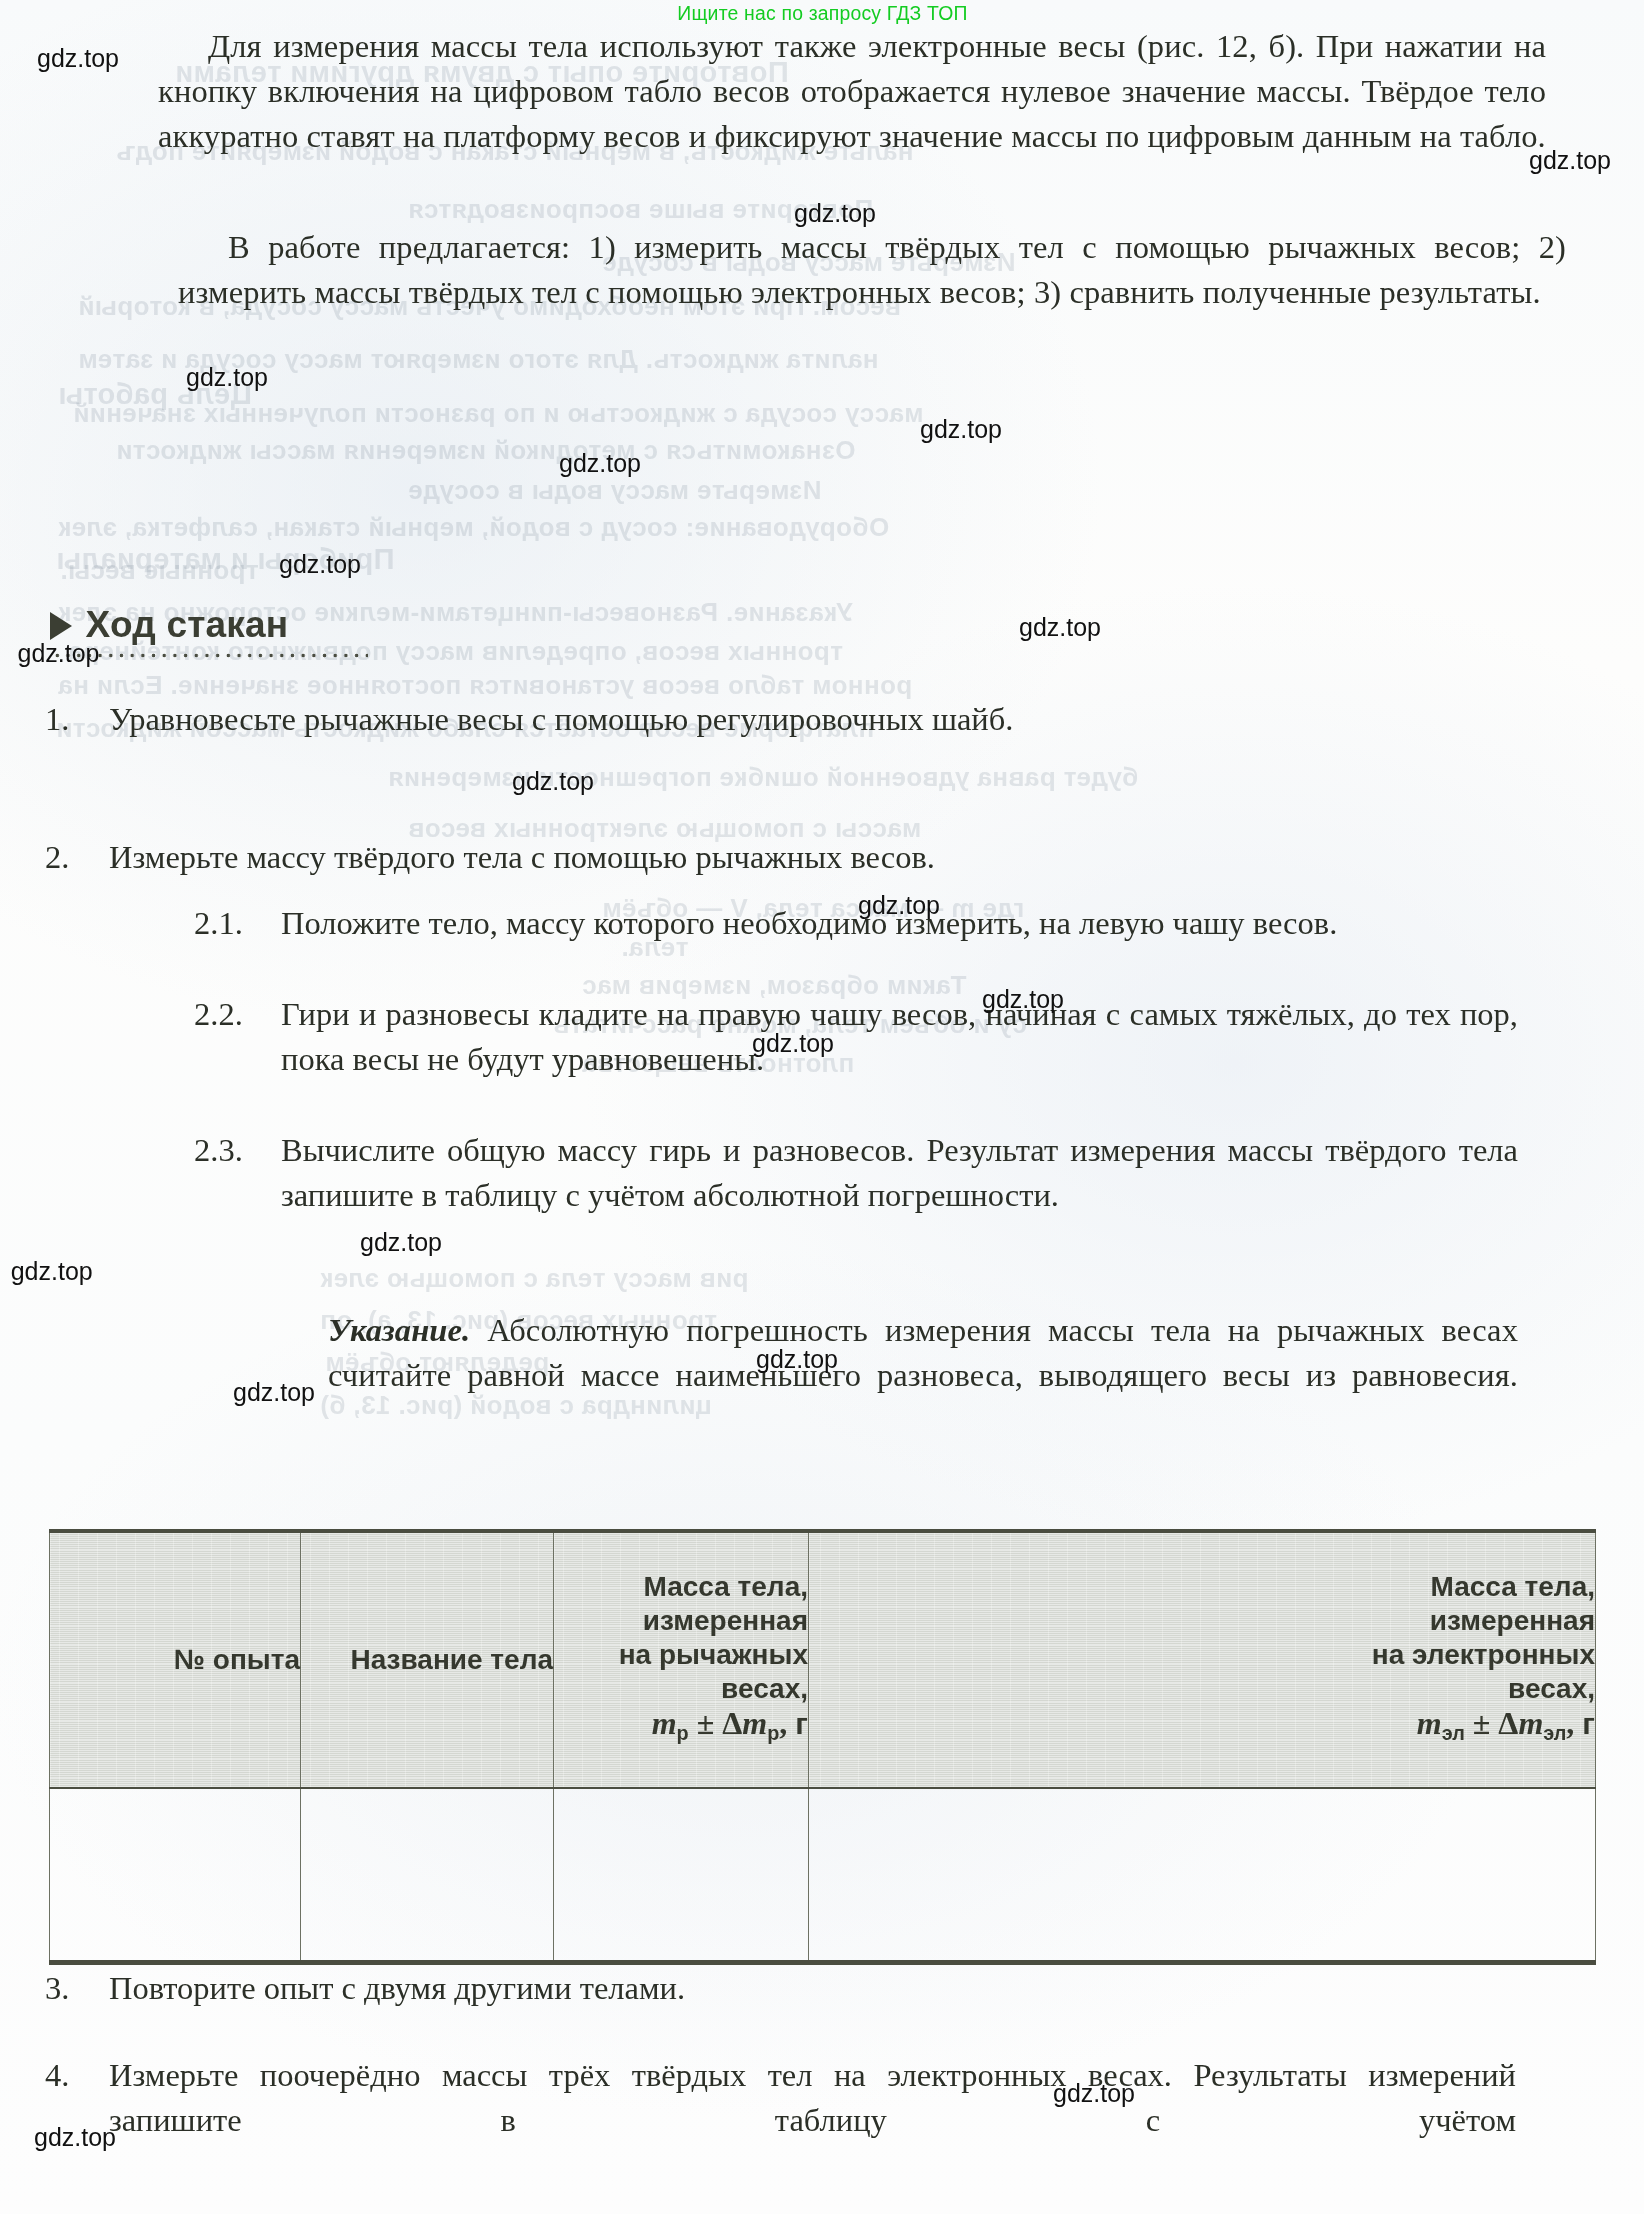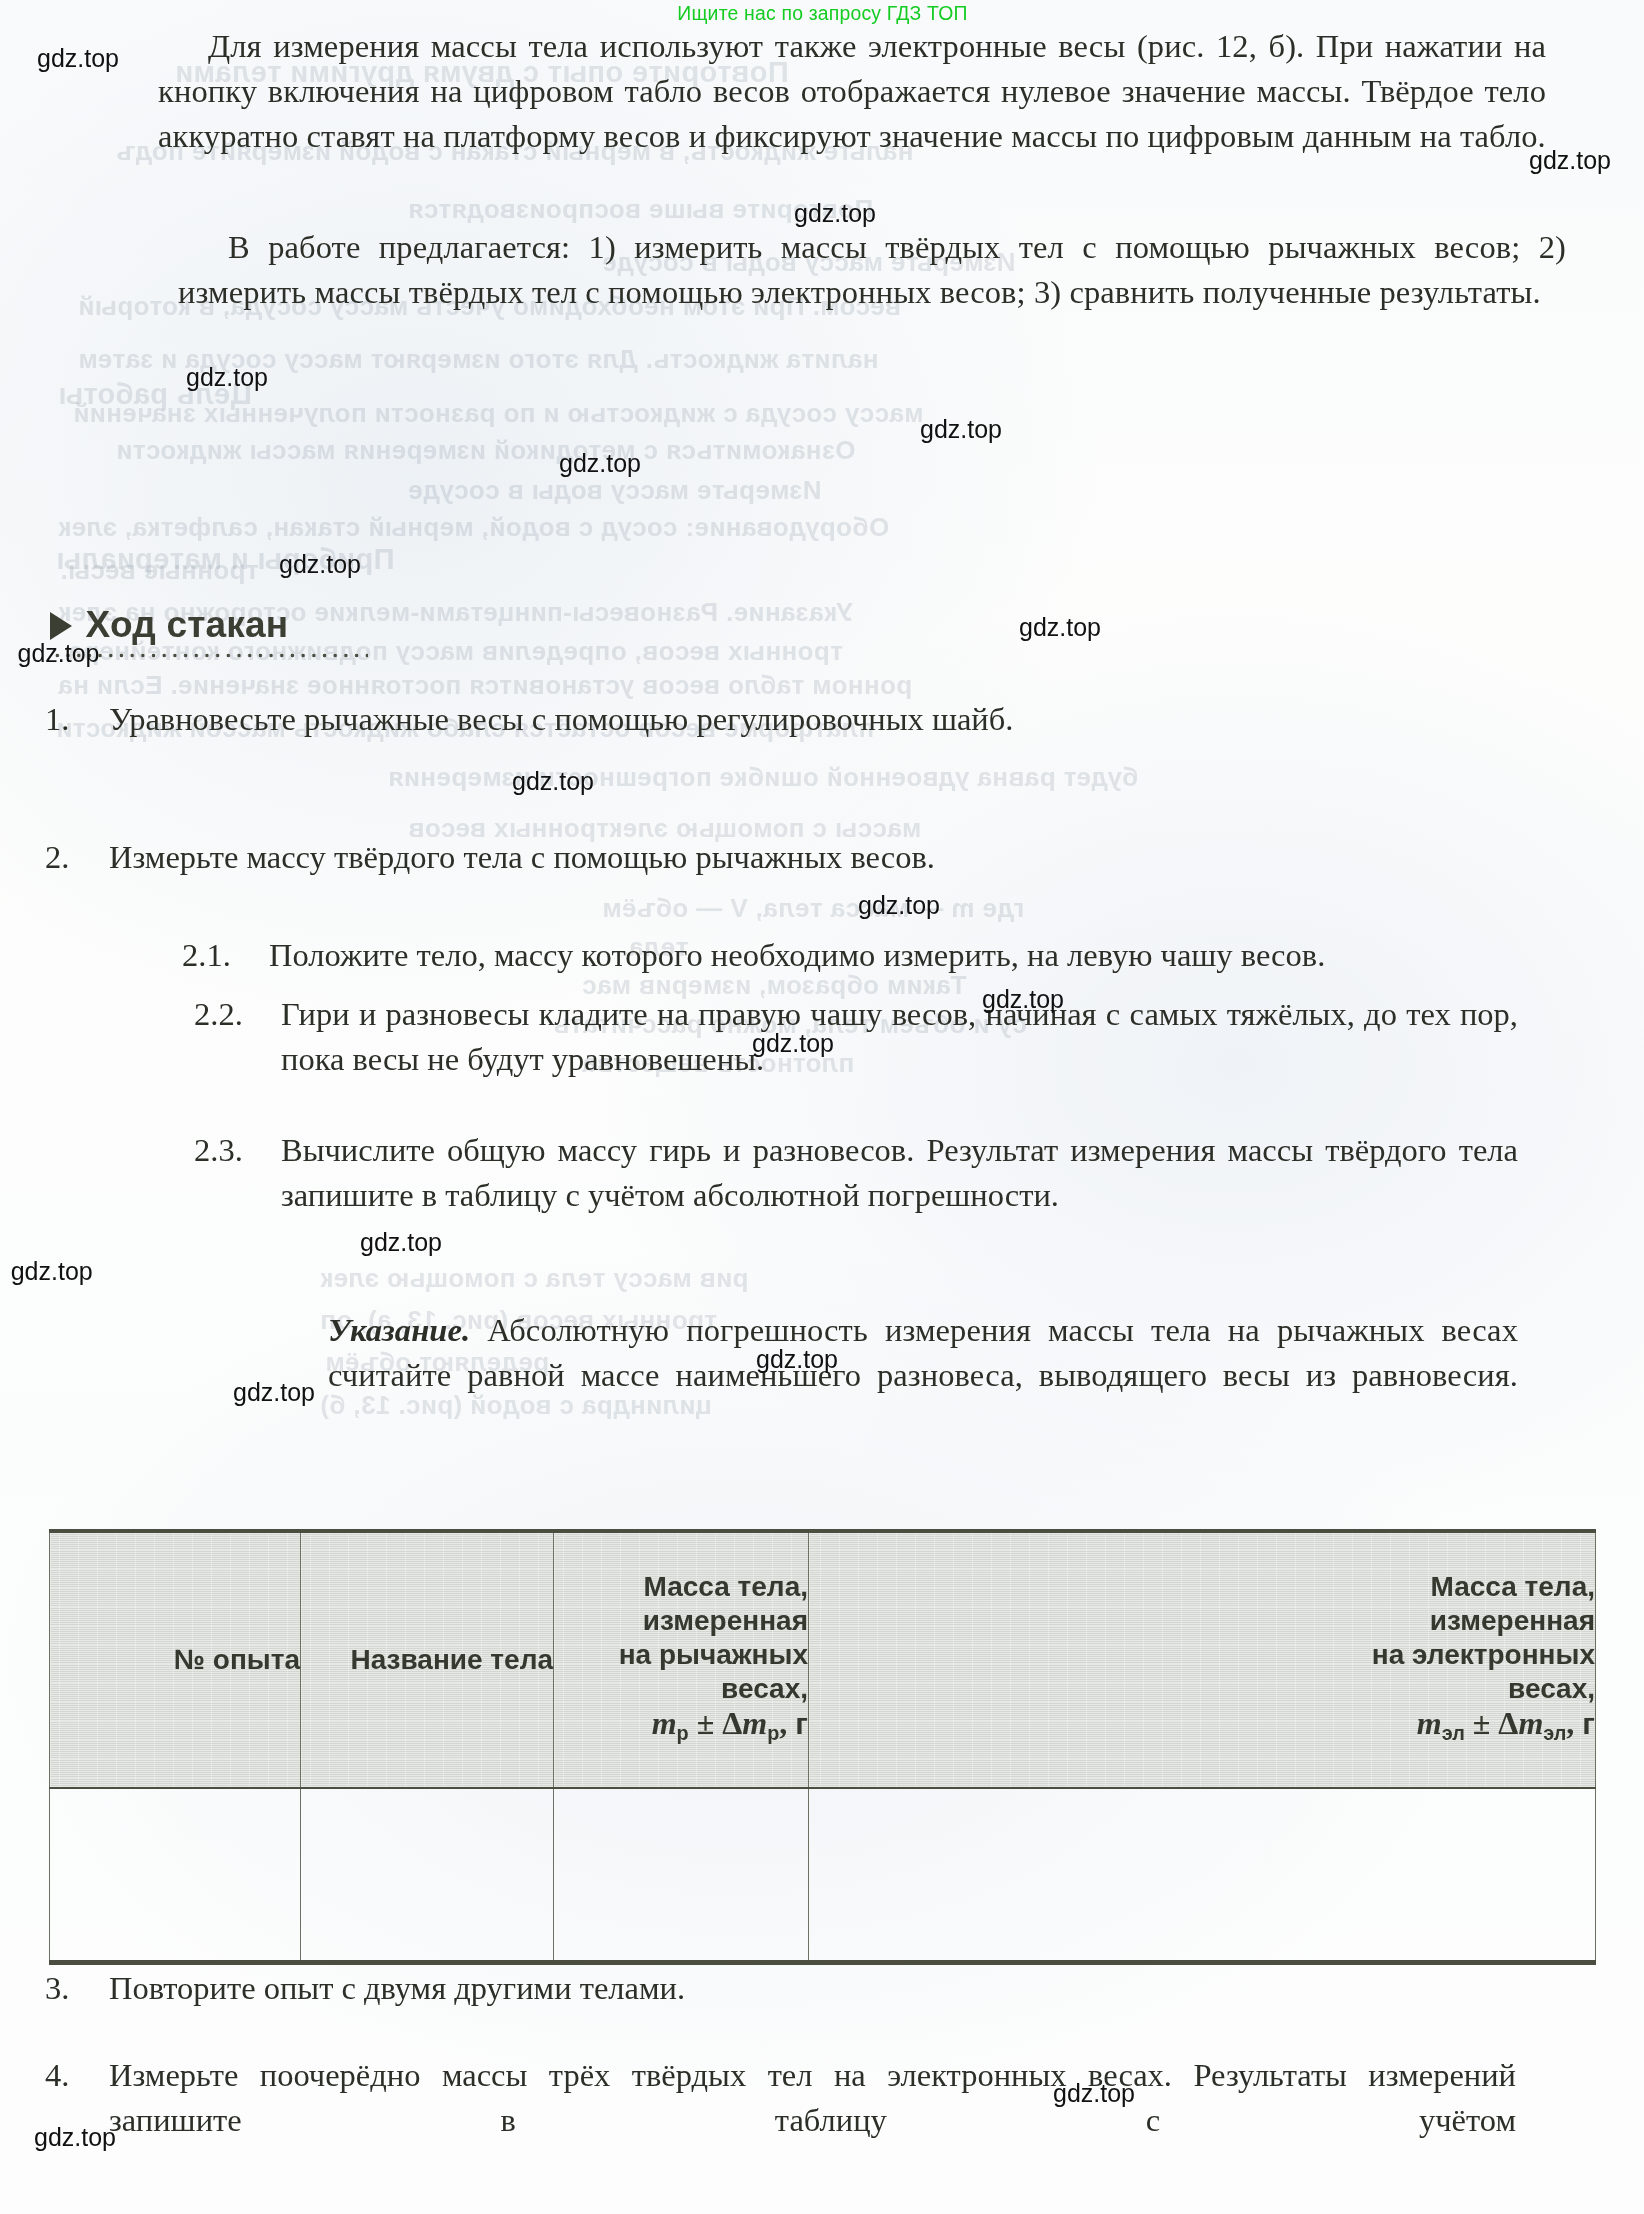--- a/index.html
+++ b/index.html
@@ -257,21 +257,21 @@
     <div class="li" style="left:45px; top:697px; width:1471px;">
       <span class="num">1.</span>
       <span class="txt ll">Уравновесьте рычажные весы с помощью регулировочных шайб.</span>
     </div>
 
     <div class="li" style="left:45px; top:835px; width:1471px;">
       <span class="num">2.</span>
       <span class="txt ll">Измерьте массу твёрдого тела с помощью рычажных весов.</span>
     </div>
 
-    <div class="li" style="left:182px; top:901px; width:1324px;margin-top:32px;">
+    <div class="li" style="left:194px; top:901px; width:1324px;">
       <span class="num sub">2.1.</span>
       <span class="txt ll">Положите тело, массу которого необходимо измерить, на левую чашу весов.</span>
     </div>
 
     <div class="li" style="left:194px; top:992px; width:1324px;">
       <span class="num sub">2.2.</span>
       <span class="txt ll">Гири и разновесы кладите на правую чашу весов, начиная с самых тяжёлых, до тех пор, пока весы не будут уравновешены.</span>
     </div>
 
     <div class="li" style="left:194px; top:1128px; width:1324px;">

